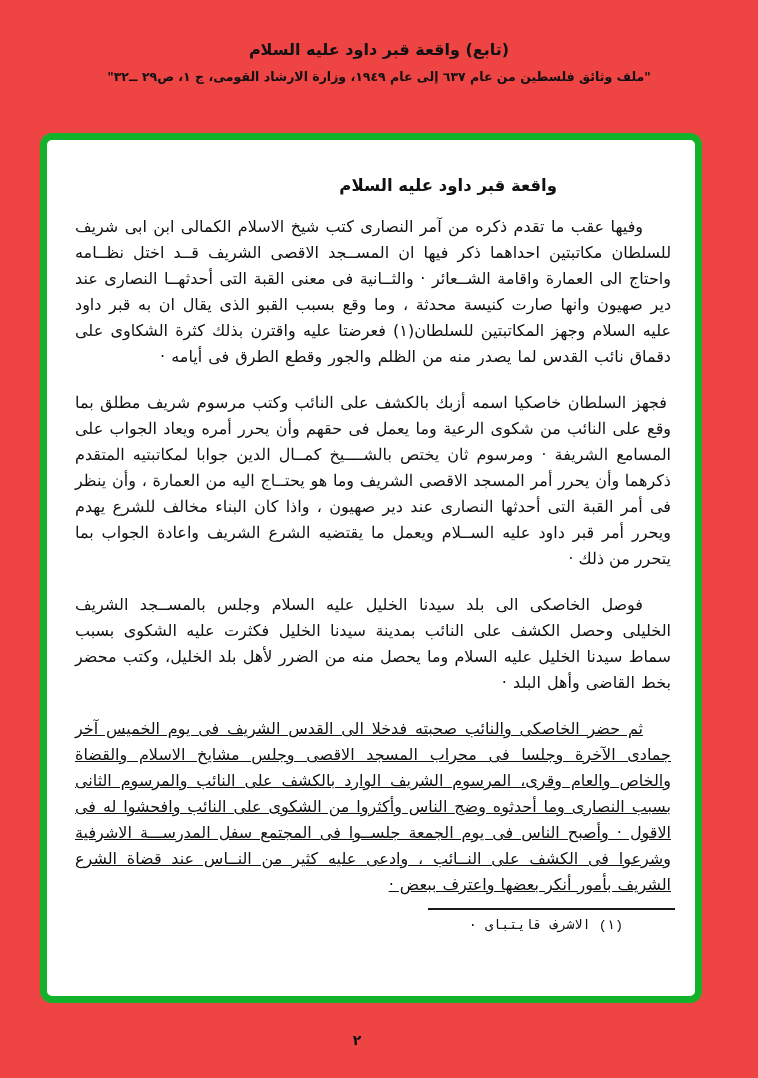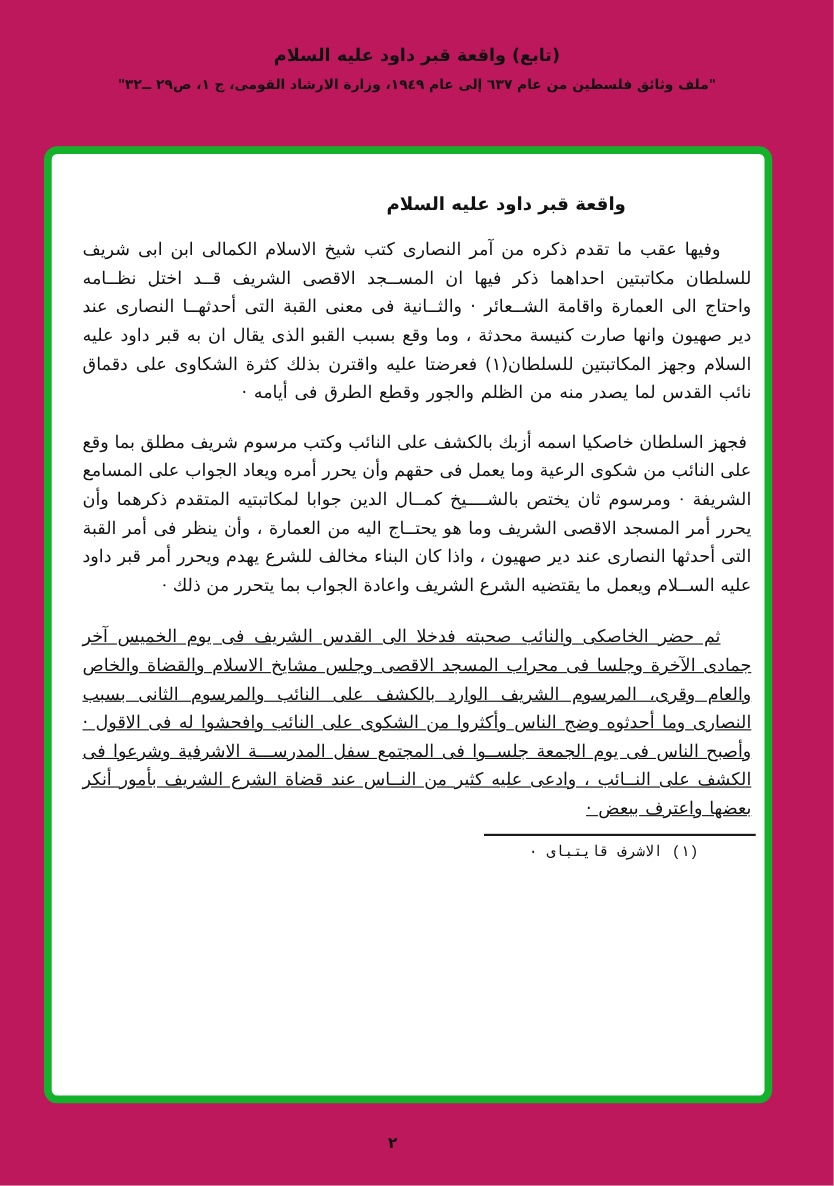--- a/index.html
+++ b/index.html
@@ -4,21 +4,21 @@
 <style>
   html, body {
     margin: 0;
     padding: 0;
     background: #ffffff;
   }
   .page {
     position: relative;
     width: 758px;
     height: 1078px;
-    background: #be185d;
+    background: #ef4444;
     font-family: "DejaVu Sans", sans-serif;
     color: #111111;
     direction: rtl;
     overflow: hidden;
   }
   .page-header {
     position: absolute;
     top: 38px;
     left: 0;
     right: 0;
@@ -43,21 +43,21 @@
     width: 662px;
     height: 870px;
     box-sizing: border-box;
     border: 7px solid #14b22b;
     border-radius: 12px;
     background: #ffffff;
   }
   .doc-content {
     box-sizing: border-box;
     height: 100%;
-    padding: 34px 8px 0 28px;
+    padding: 34px 20px 0 28px;
     direction: rtl;
   }
   .doc-heading {
     font-size: 16.5px;
     font-weight: bold;
     margin: 0 118px 16px 0;
     line-height: 24px;
   }
   .doc-paragraph {
     margin: 0 4px 20px 0;
@@ -107,20 +107,21 @@
 
   <div class="green-frame">
     <div class="doc-content">
 
       <div class="doc-heading">واقعة قبر داود عليه السلام</div>
 
       <p class="doc-paragraph">وفيها عقب ما تقدم ذكره من آمر النصارى كتب شيخ الاسلام الكمالى ابن ابى شريف للسلطان مكاتبتين احداهما ذكر فيها ان المســجد الاقصى الشريف قــد اختل نظــامه واحتاج الى العمارة واقامة الشــعائر · والثــانية فى معنى القبة التى أحدثهــا النصارى عند دير صهيون وانها صارت كنيسة محدثة ، وما وقع بسبب القبو الذى يقال ان به قبر داود عليه السلام وجهز المكاتبتين للسلطان(١) فعرضتا عليه واقترن بذلك كثرة الشكاوى على دقماق نائب القدس لما يصدر منه من الظلم والجور وقطع الطرق فى أيامه ·</p>
 
       <p class="doc-paragraph p2">فجهز السلطان خاصكيا اسمه أزبك بالكشف على النائب وكتب مرسوم شريف مطلق بما وقع على النائب من شكوى الرعية وما يعمل فى حقهم وأن يحرر أمره ويعاد الجواب على المسامع الشريفة · ومرسوم ثان يختص بالشــــيخ كمــال الدين جوابا لمكاتبتيه المتقدم ذكرهما وأن يحرر أمر المسجد الاقصى الشريف وما هو يحتــاج اليه من العمارة ، وأن ينظر فى أمر القبة التى أحدثها النصارى عند دير صهيون ، واذا كان البناء مخالف للشرع يهدم ويحرر أمر قبر داود عليه الســلام ويعمل ما يقتضيه الشرع الشريف واعادة الجواب بما يتحرر من ذلك ·</p>
 
+      <p class="doc-paragraph">فوصل الخاصكى الى بلد سيدنا الخليل عليه السلام وجلس بالمســجد الشريف الخليلى وحصل الكشف على النائب بمدينة سيدنا الخليل فكثرت عليه الشكوى بسبب سماط سيدنا الخليل عليه السلام وما يحصل منه من الضرر لأهل بلد الخليل، وكتب محضر بخط القاضى وأهل البلد ·</p>
 
       <p class="doc-paragraph last">ثم حضر الخاصكى والنائب صحبته فدخلا الى القدس الشريف فى يوم الخميس آخر جمادى الآخرة وجلسا فى محراب المسجد الاقصى وجلس مشايخ الاسلام والقضاة والخاص والعام وقرى، المرسوم الشريف الوارد بالكشف على النائب والمرسوم الثانى بسبب النصارى وما أحدثوه وضج الناس وأكثروا من الشكوى على النائب وافحشوا له فى الاقول · وأصبح الناس فى يوم الجمعة جلســوا فى المجتمع سفل المدرســـة الاشرفية وشرعوا فى الكشف على النــائب ، وادعى عليه كثير من النــاس عند قضاة الشرع الشريف بأمور أنكر بعضها واعترف ببعض ·</p>
 
       <div class="footnote-block">
         <div class="footnote-rule"></div>
         <div class="footnote-text">(١) الاشرف قايتباى ·</div>
       </div>
 
     </div>
   </div>

